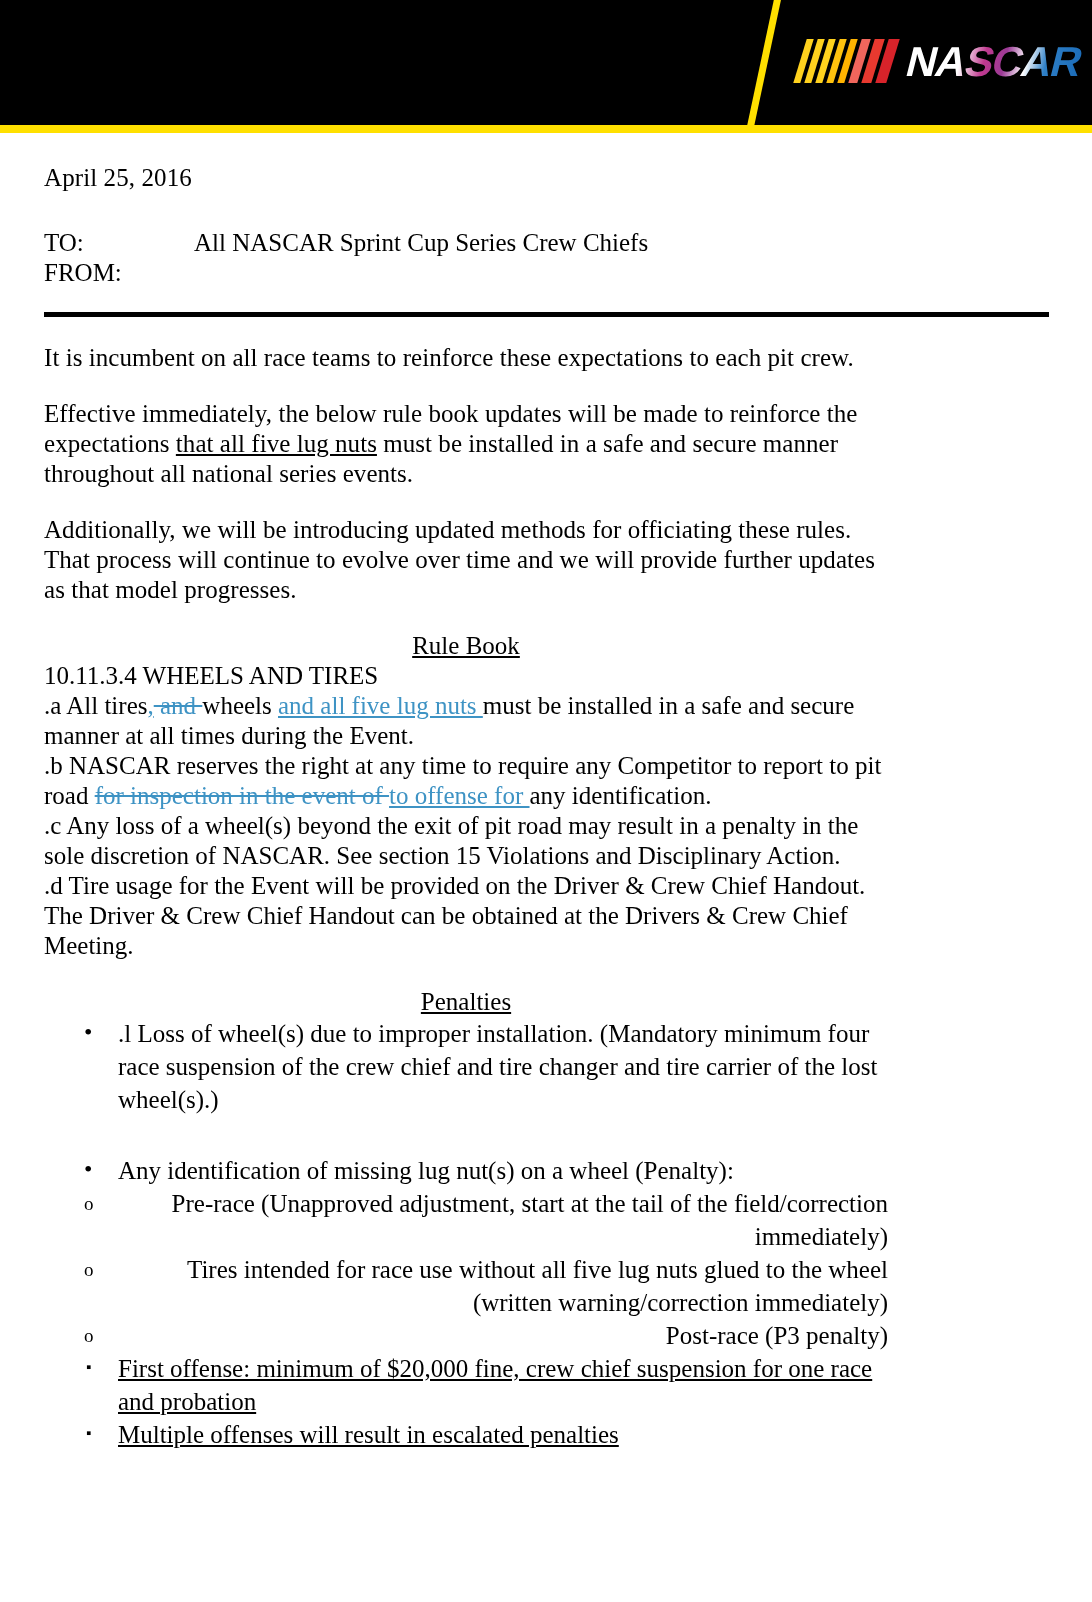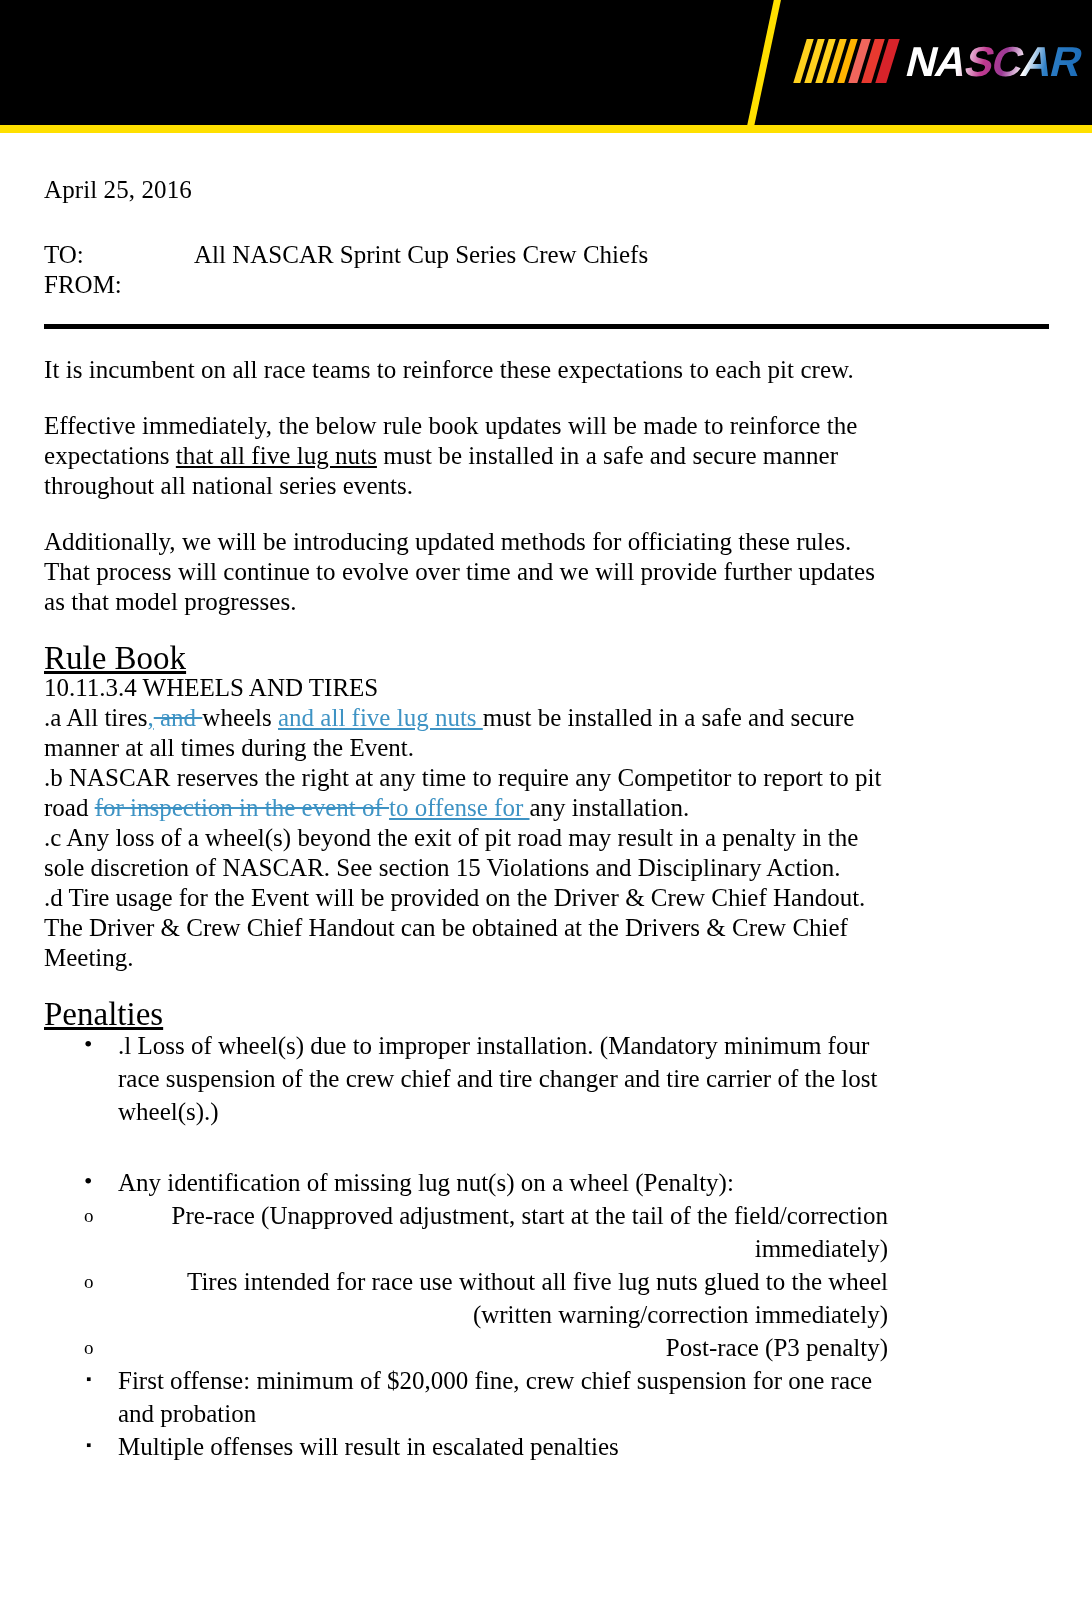--- a/index.html
+++ b/index.html
@@ -64,21 +64,21 @@
   }
   .logo-wordmark {
     position: relative;
     height: 46px;
   }
   .logo-wordmark svg { display: block; }
 
   
   .page {
     position: relative;
-    padding: 12px 44px;
+    padding: 0 44px;
     box-sizing: border-box;
     width: 932px;
   }
   .doc-date {
     font-size: 25px;
     line-height: 1.0;
     padding-top: 32px;
     letter-spacing: 0.1px;
   }
   .addr-block {
@@ -104,23 +104,24 @@
 
   .para {
     font-size: 25px;
     line-height: 30px;
     margin-top: 26px;
     letter-spacing: 0.05px;
   }
   .u { text-decoration: underline; }
 
   .section-head {
-    font-size: 33px;
+    font-size: 25px;
     line-height: 30px;
     margin-top: 26px;
+    text-align: center;
   }
   .section-head .u { text-decoration: underline; }
   .block-lines {
     font-size: 25px;
     line-height: 30px;
   }
   .ins {
     color: #3E93C4;
     text-decoration: underline;
   }
@@ -169,20 +170,21 @@
     top: 0px;
     font-size: 19px;
     font-family: "Liberation Serif", serif;
   }
   ul.lvl3 {
     margin: 0;
     padding: 0;
     list-style: none;
     font-size: 25px;
     line-height: 33px;
+    text-decoration: underline;
   }
   ul.lvl3 > li {
     position: relative;
     padding-left: 38px;
     margin-left: 36px;
   }
   ul.lvl3 > li::before {
     content: "\25AA";
     position: absolute;
     left: 6px;
@@ -255,21 +257,21 @@
 
   <div class="para">Additionally, we will be introducing updated methods for officiating these rules. That process will continue to evolve over time and we will provide further updates as that model progresses.</div>
 
   <div class="section-head">
     <div><span class="u">Rule Book</span></div>
   </div>
   <div class="block-lines">10.11.3.4 WHEELS AND TIRES</div>
 
   <div class="block-lines"><span>.a All tires</span><span class="ins">,</span><span class="del"> and </span><span>wheels </span><span class="ins">and all five lug nuts </span><span>must be installed in a safe and secure manner at all times during the Event.</span></div>
 
-  <div class="block-lines"><span>.b NASCAR reserves the right at any time to require any Competitor to report to pit road </span><span class="del">for inspection in the event of </span><span class="ins">to offense for </span><span>any installation.</span></div>
+  <div class="block-lines"><span>.b NASCAR reserves the right at any time to require any Competitor to report to pit road </span><span class="del">for inspection in the event of </span><span class="ins">to offense for </span><span>any identification.</span></div>
 
   <div class="block-lines">.c Any loss of a wheel(s) beyond the exit of pit road may result in a penalty in the sole discretion of NASCAR. See section 15 Violations and Disciplinary Action.</div>
 
   <div class="block-lines">.d Tire usage for the Event will be provided on the Driver &amp; Crew Chief Handout. The Driver &amp; Crew Chief Handout can be obtained at the Drivers &amp; Crew Chief Meeting.</div>
 
   <div class="section-head">
     <div><span class="u">Penalties</span></div>
   </div>
 
   <ul class="lvl1 list-block">

